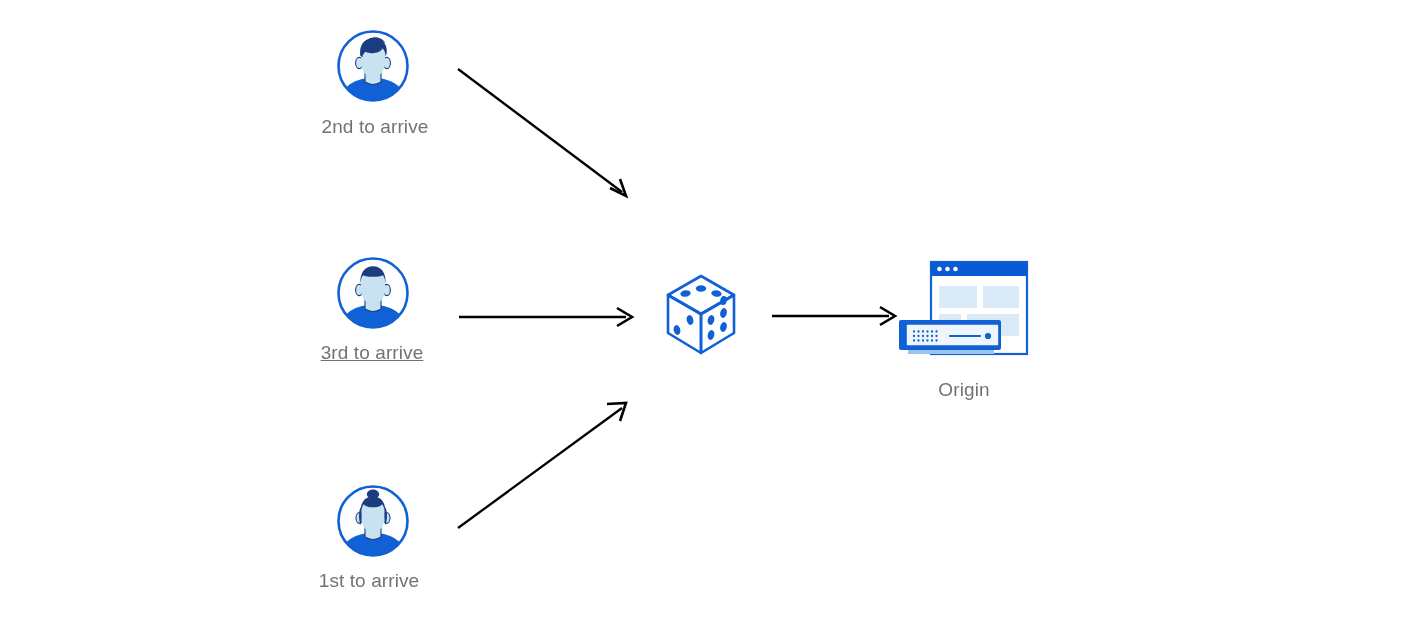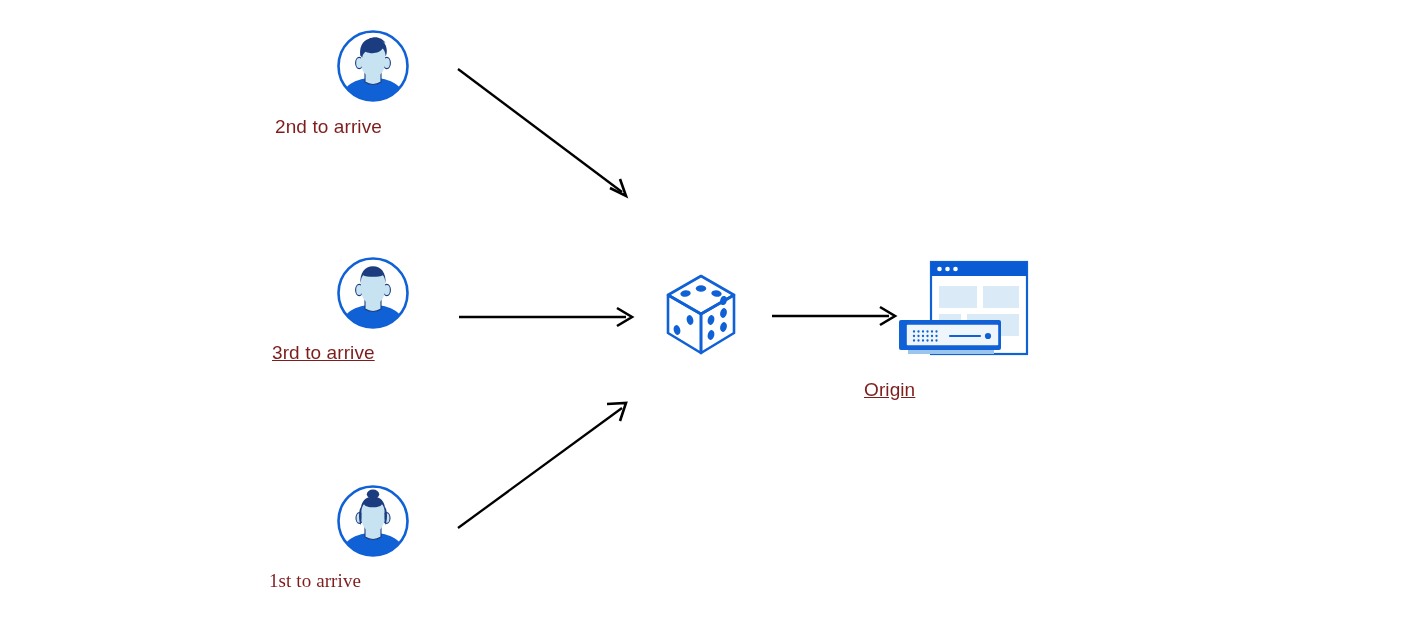--- a/index.html
+++ b/index.html
@@ -22,22 +22,22 @@
     position: absolute;
   }
   .avatar-icon {
     position: absolute;
     width: 76px;
     height: 76px;
   }
   .node-label {
     position: absolute;
     font-size: 19px;
-    color: #7f1d1d;
-    text-align: left;
+    color: #737373;
+    text-align: center;
     white-space: nowrap;
     letter-spacing: 0.1px;
   }
   .arrow-layer {
     position: absolute;
     left: 0;
     top: 0;
     width: 1405px;
     height: 633px;
     pointer-events: none;
@@ -138,21 +138,21 @@
         <ellipse cx="24.4" cy="35" rx="3.4" ry="5.4" fill="#c7e3f2" stroke="#1b3d80" stroke-width="1.1"></ellipse>
         <ellipse cx="51.6" cy="35" rx="3.4" ry="5.4" fill="#c7e3f2" stroke="#1b3d80" stroke-width="1.1"></ellipse>
         <path d="M26.5 26 C26.5 18 31.2 14 38 14 C44.8 14 49.5 18 49.5 26 L49.5 34 C49.5 43 45 49 38 49 C31 49 26.5 43 26.5 34 Z" fill="#c7e3f2"></path>
 
         <ellipse cx="38" cy="11.2" rx="6.2" ry="4.6" fill="#1b3d80"></ellipse>
         <path d="M26 31 C24.6 20.2 29.6 13.6 38 13.6 C46.4 13.6 51.4 20.2 50 31 C49.6 26 48.6 22.6 47 21.2 C44.6 25.4 31.4 25.4 29 21.2 C27.4 22.6 26.4 26 26 31 Z" fill="#1b3d80"></path>
         <path d="M25.6 24 C26.8 30 27 37 25.6 42 C23.4 36.5 23.6 29 25.6 24 Z" fill="#1b3d80"></path>
         <path d="M50.4 24 C49.2 30 49 37 50.4 42 C52.6 36.5 52.4 29 50.4 24 Z" fill="#1b3d80"></path>
       </g>
     </svg>
-    <div class="node-label" style="left:269px;top:570px;width:200px;font-family:Liberation Serif, serif;">1st to arrive</div>
+    <div class="node-label" style="left:269px;top:570px;width:200px;">1st to arrive</div>
   </div>
 
   <div class="node" style="left:0;top:0;">
     <svg class="dice-icon" style="left:663px;top:272px;width:76px;height:86px;" viewBox="0 0 76 86" xmlns="http://www.w3.org/2000/svg">
       <g fill="none" stroke="#1060d6" stroke-width="2.6" stroke-linejoin="round" stroke-linecap="round">
 
         <path d="M38 4 L71 23 L38 42 L5 23 Z"></path>
 
         <path d="M5 23 L5 61 L38 81 L38 42 Z"></path>
 
@@ -219,16 +219,16 @@
           <circle cx="32.5" cy="82.5" r="1.15"></circle>
             <circle cx="37" cy="82.5" r="1.15"></circle>
             <circle cx="41.5" cy="82.5" r="1.15"></circle>
         </g>
         <line x1="55" y1="78" x2="85" y2="78" stroke="#1060d6" stroke-width="2.1" stroke-linecap="round"></line>
         <circle cx="93" cy="78" r="3.1" fill="#1060d6"></circle>
 
         <rect x="13" y="92" width="86" height="4" fill="#9cc5ee"></rect>
       </g>
     </svg>
-    <div class="node-label" style="left:864px;top:379px;width:200px;text-decoration:underline;">Origin</div>
+    <div class="node-label" style="left:864px;top:379px;width:200px;">Origin</div>
   </div>
 
 </div>
 
 </body></html>

